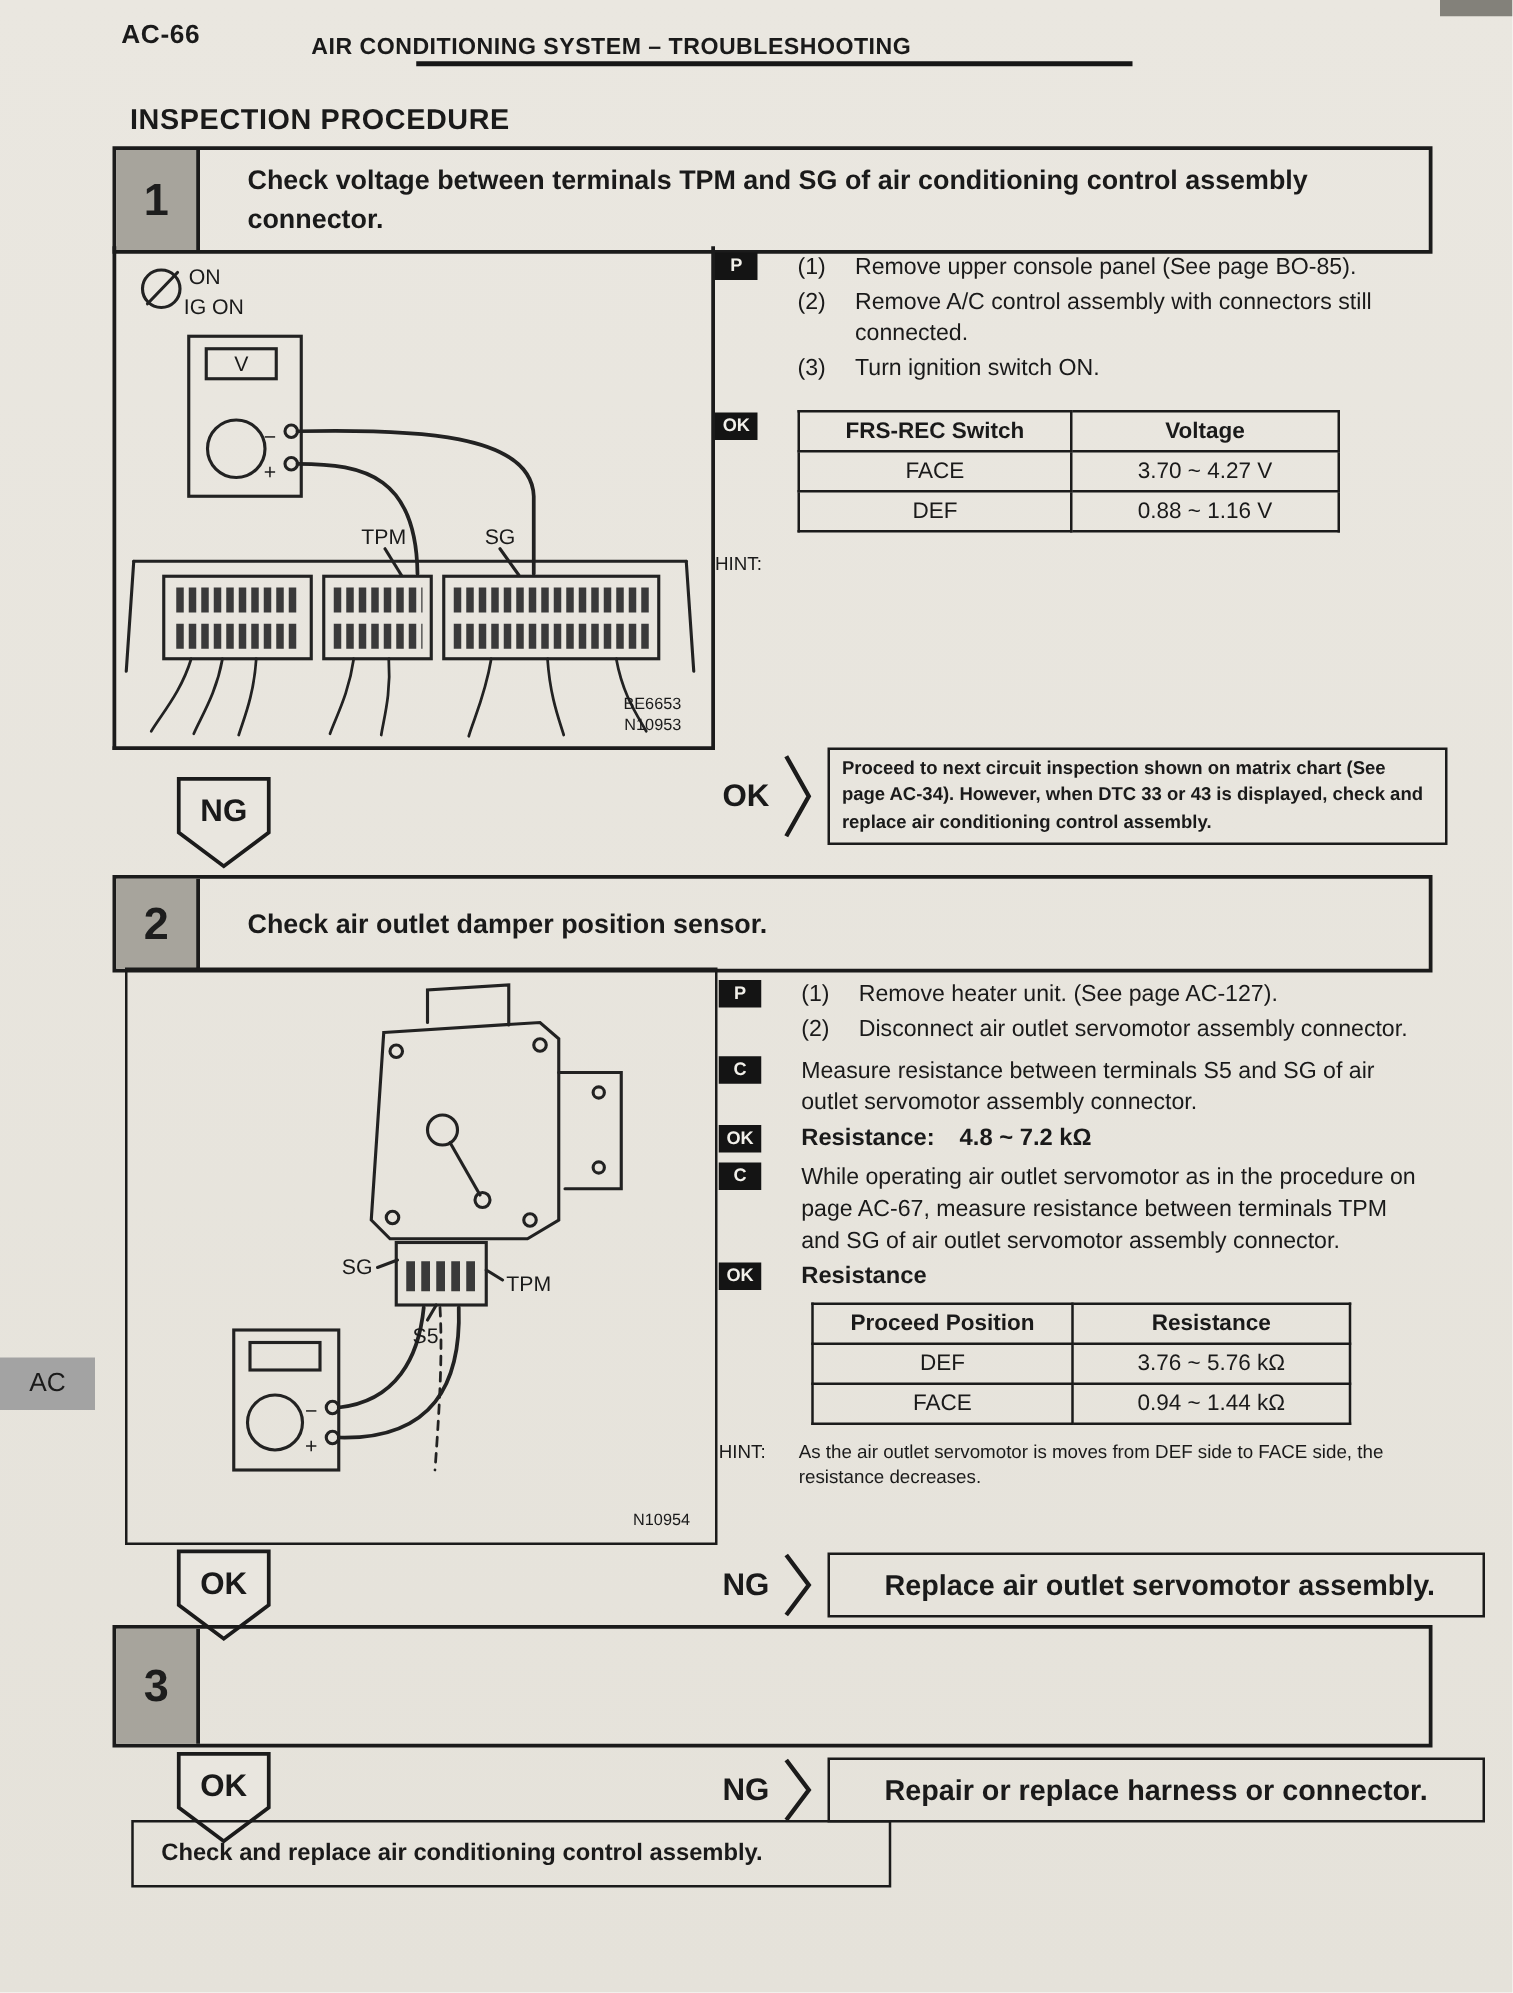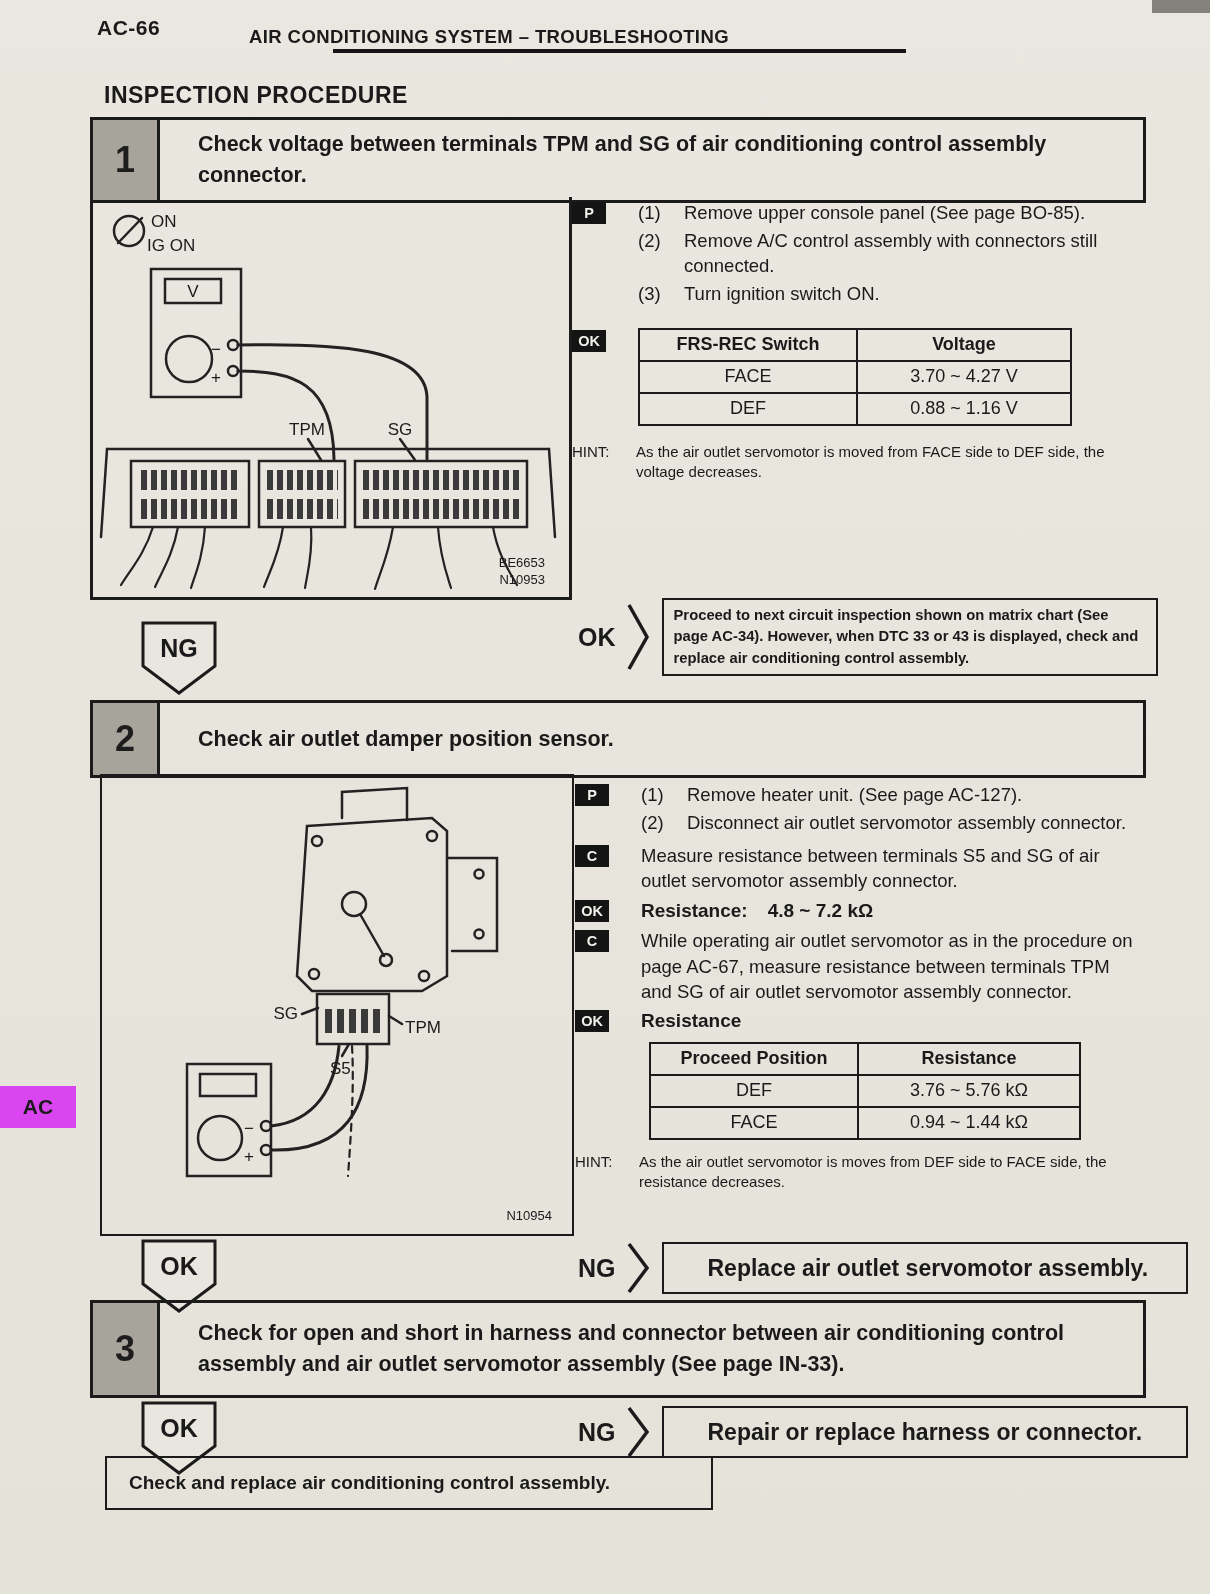--- a/index.html
+++ b/index.html
@@ -40,22 +40,22 @@
   .hint .ht{flex:1}
   .flow-row{display:flex;align-items:center}
   .flow-label{font-size:25px;font-weight:700;margin-right:10px}
   .chevron{margin-right:10px;flex:0 0 auto}
   .result-box{border:2.5px solid #1b1b1b;font-weight:700}
   .result-box.multiline{font-size:14.8px;line-height:1.45;padding:5px 10px;width:472px}
   .result-box.single{font-size:23px;height:48px;display:flex;align-items:center;
     padding-left:44px;width:478px}
   .final-box{border:2.5px solid #1b1b1b;font-size:19px;font-weight:700;
     display:flex;align-items:center;padding-left:22px}
-  .ac-tab{background:#d946ef;display:flex;align-items:center;justify-content:center;
-    font-size:21px;font-weight:700;color:#17171
+  .ac-tab{background:#a3a3a3;display:flex;align-items:center;justify-content:center;
+    font-size:21px;font-weight:400;color:#17171
 
 7}
   svg text.dt{font-size:17px;fill:#1a1a1a}
   svg text.dt-small{font-size:13px;fill:#1a1a1a}
   svg.flow-svg text{font-size:25px;font-weight:700;fill:#1a1a1a;text-anchor:middle}
   .artifact{background:#57554f;opacity:.7}
 </style>
 </head>
 <body>
 
@@ -154,21 +154,20 @@
       </tr>
       <tr>
         <td>DEF</td>
         <td>0.88 ~ 1.16 V</td>
       </tr>
     </tbody>
       </table>
   </div>
   <div class="hint" style="margin-top:16px">
     <span class="hl">HINT:</span>
-    <span class="ht">As the air outlet servomotor is moved from FACE side to DEF side, the voltage decreases.</span>
   </div>
 </div>
 
 <div class="abs" style="left:140px;top:620px">
   <svg class="flow-svg" width="78" height="76">
     <polygon points="3,3 75,3 75,46 39,73 3,46" fill="#e9e6df" stroke="#1b1b1b" stroke-width="3"></polygon>
     <text x="39" y="37">NG</text>
   </svg>
 </div>
 
@@ -293,21 +292,20 @@
 <div class="abs flow-row" style="left:578px;top:1240px">
   <span class="flow-label">NG</span>
   <svg class="chevron" width="26" height="56">
     <polyline points="3,4 21,28 3,52" fill="none" stroke="#1b1b1b" stroke-width="3.5"></polyline>
   </svg>
   <div class="result-box single">Replace air outlet servomotor assembly.</div>
 </div>
 
 <div class="abs step-box" style="left:90px;top:1300px;width:1050px;height:92px">
   <div class="step-num">3</div>
-  <div class="step-title">Check for open and short in harness and connector between air conditioning control assembly and air outlet servomotor assembly (See page IN-33).</div>
 </div>
 
 <div class="abs" style="left:140px;top:1400px">
   <svg class="flow-svg" width="78" height="76">
     <polygon points="3,3 75,3 75,46 39,73 3,46" fill="#e9e6df" stroke="#1b1b1b" stroke-width="3"></polygon>
     <text x="39" y="37">OK</text>
   </svg>
 </div>
 
 <div class="abs flow-row" style="left:578px;top:1404px">

